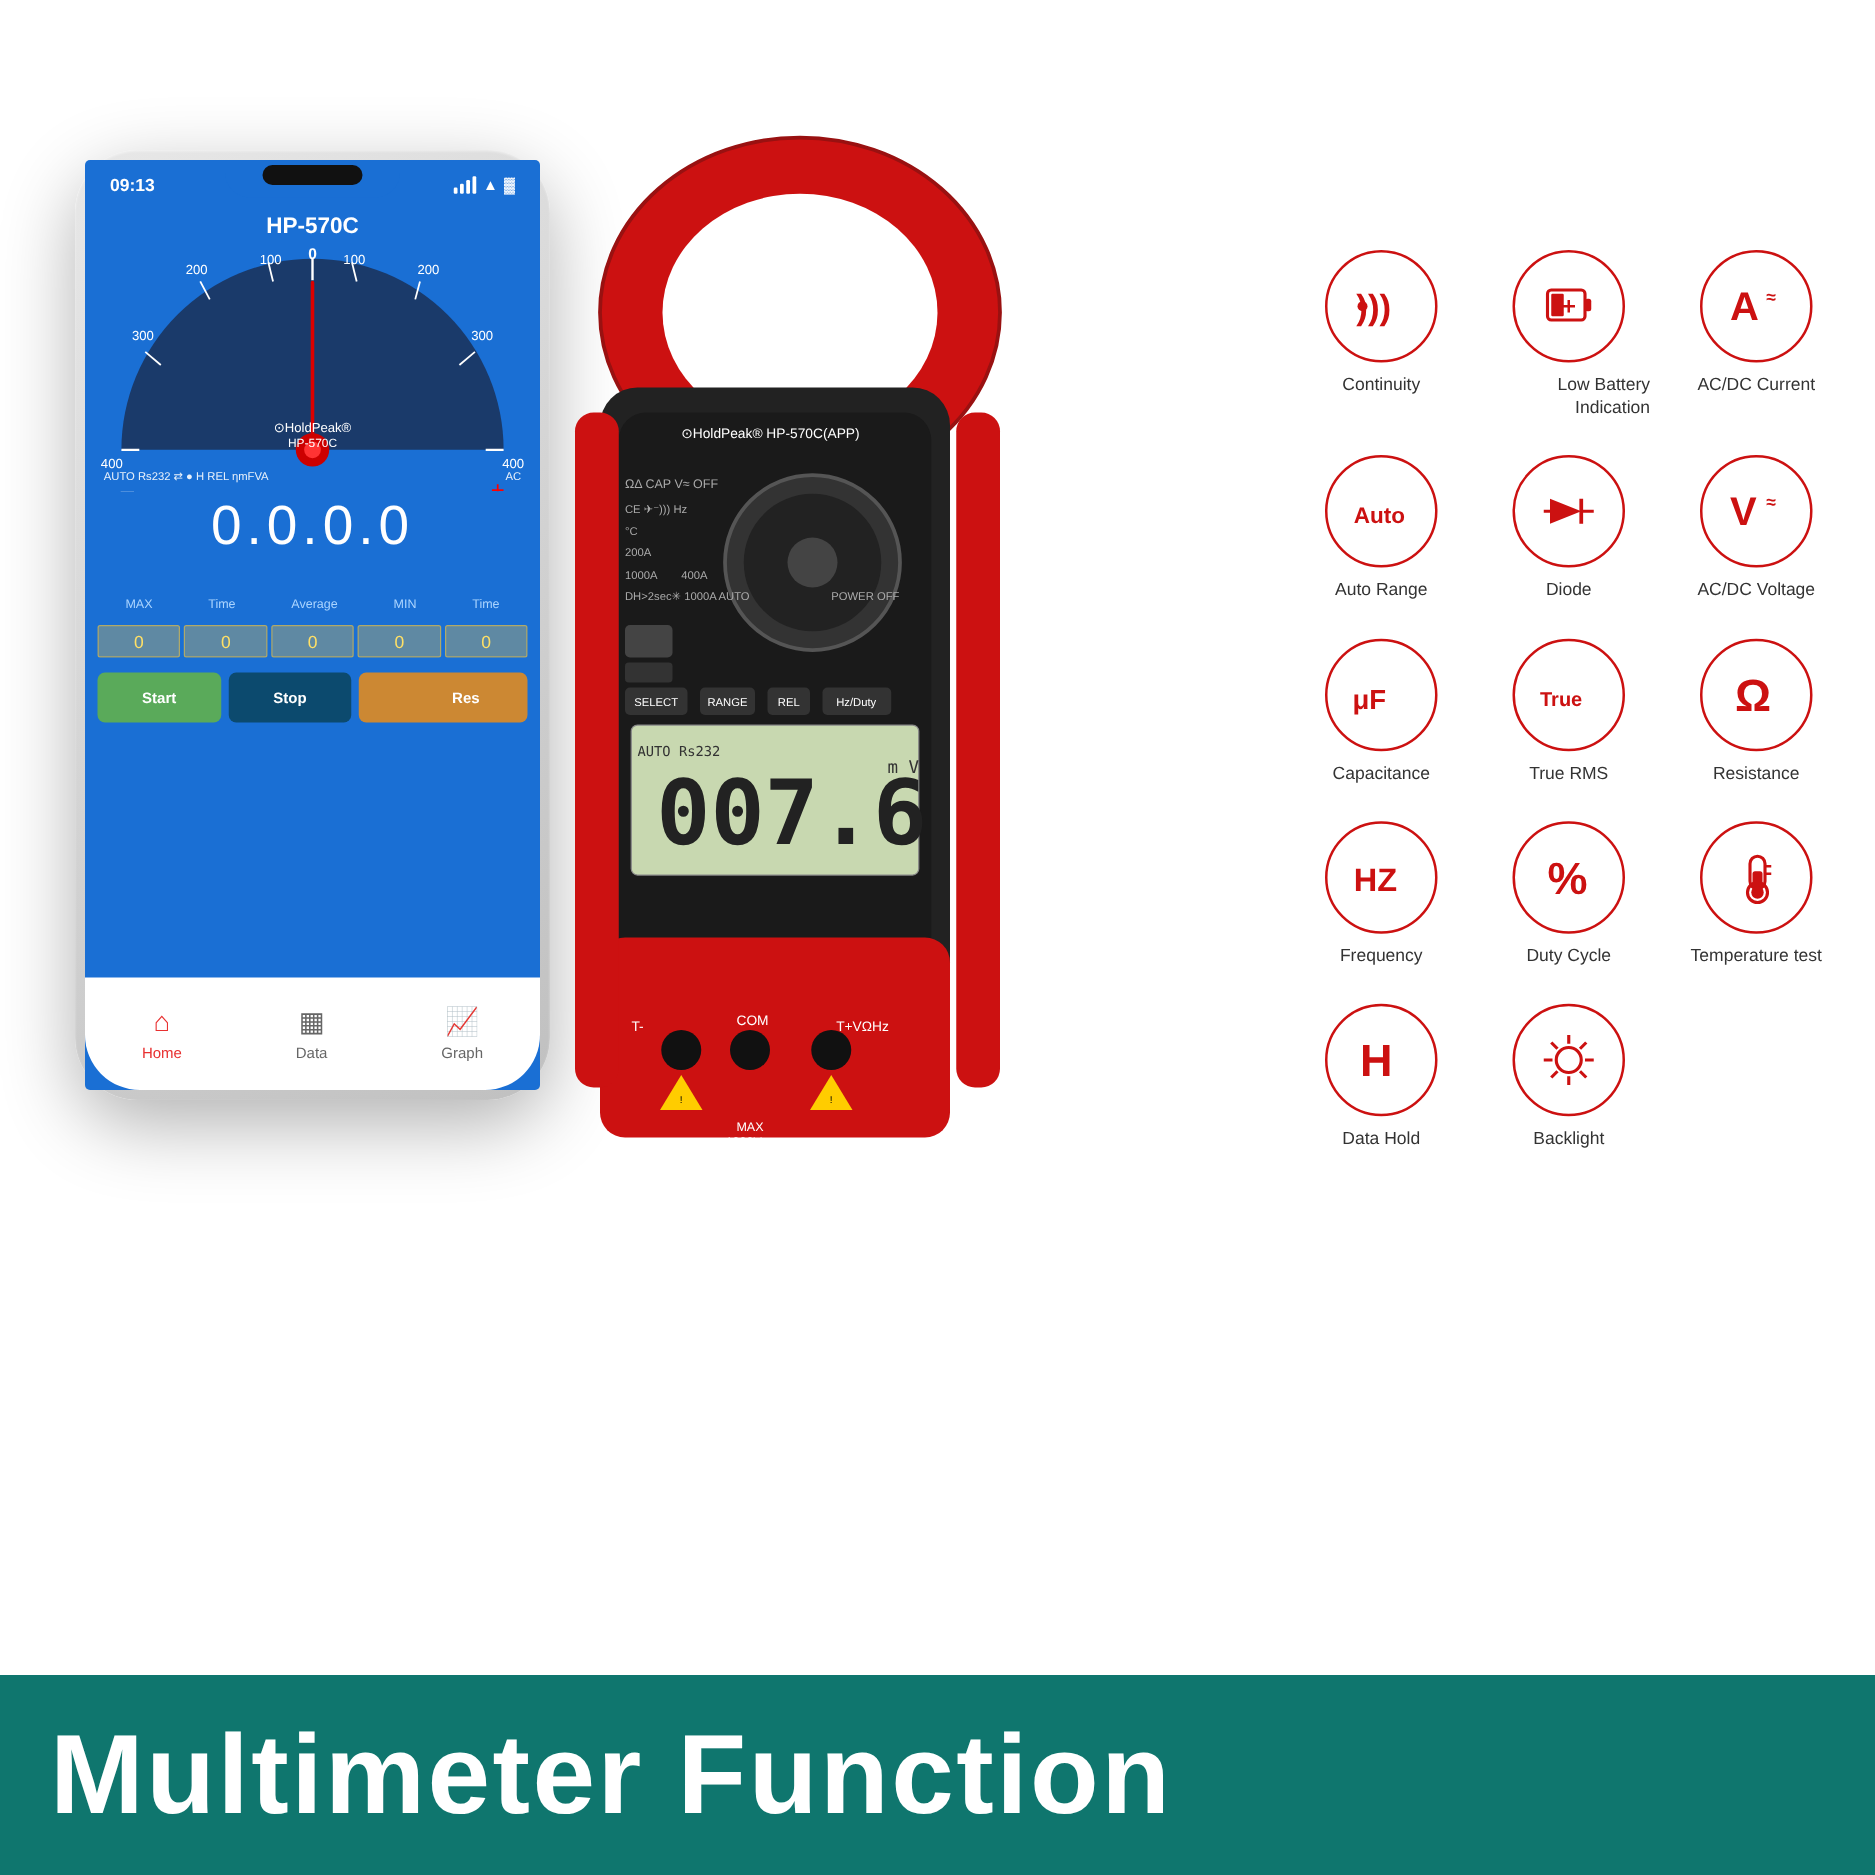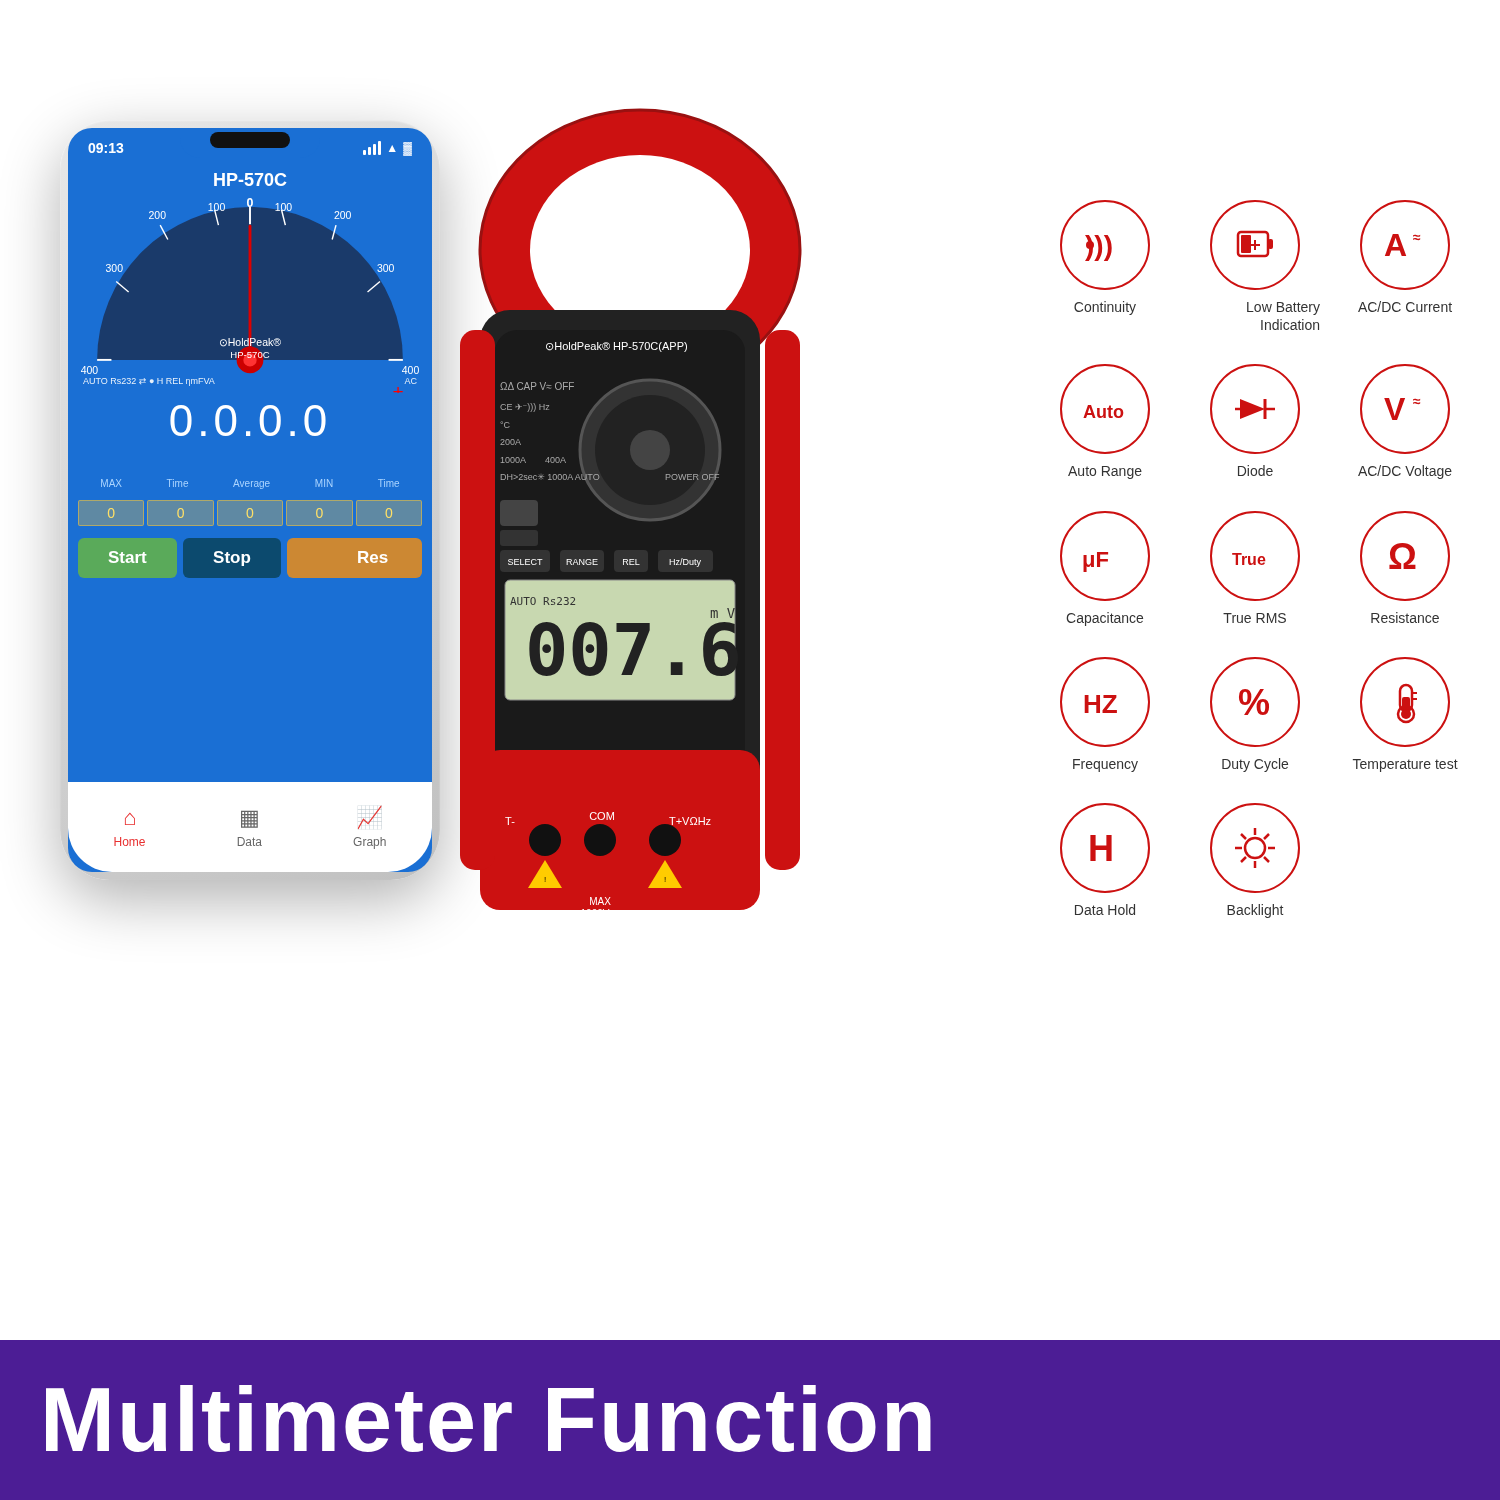--- a/index.html
+++ b/index.html
@@ -12,21 +12,21 @@
       position: relative;
     }
 
     
     .bottom-banner {
       position: absolute;
       bottom: 0;
       left: 0;
       width: 100%;
       height: 160px;
-      background: #4c1d95;
+      background: #0f766e;
       display: flex;
       align-items: center;
       padding-left: 40px;
     }
     .bottom-banner-text {
       font-size: 90px;
       font-weight: 900;
       color: #ffffff;
       letter-spacing: 2px;
     }
@@ -44,21 +44,21 @@
       height: 760px;
       background: linear-gradient(145deg, #e8e8e8, #c0c0c0);
       border-radius: 50px;
       padding: 8px;
       box-shadow: 0 20px 60px rgba(0,0,0,0.3), inset 0 1px 2px rgba(255,255,255,0.5);
     }
     .phone-inner {
       width: 100%;
       height: 100%;
       background: #1a6fd4;
-      border-radius: 24px;
+      border-radius: 4px;
       overflow: hidden;
       position: relative;
     }
     .phone-notch {
       position: absolute;
       top: 0;
       left: 50%;
       transform: translateX(-50%);
       width: 140px;
       height: 30px;
@@ -191,21 +191,21 @@
       display: flex;
       gap: 6px;
     }
     .phone-btn {
       flex: 1;
       height: 40px;
       border-radius: 6px;
       display: flex;
       align-items: center;
       justify-content: center;
-      font-size: 17px;
+      font-size: 12px;
       font-weight: 600;
       color: white;
       cursor: pointer;
     }
     .btn-start { background: #5aaa5a; }
     .btn-stop { background: #0c4a6e; }
     .btn-reset { background: #cc8833; padding-left: 36px; }
 
     
     .phone-nav {

